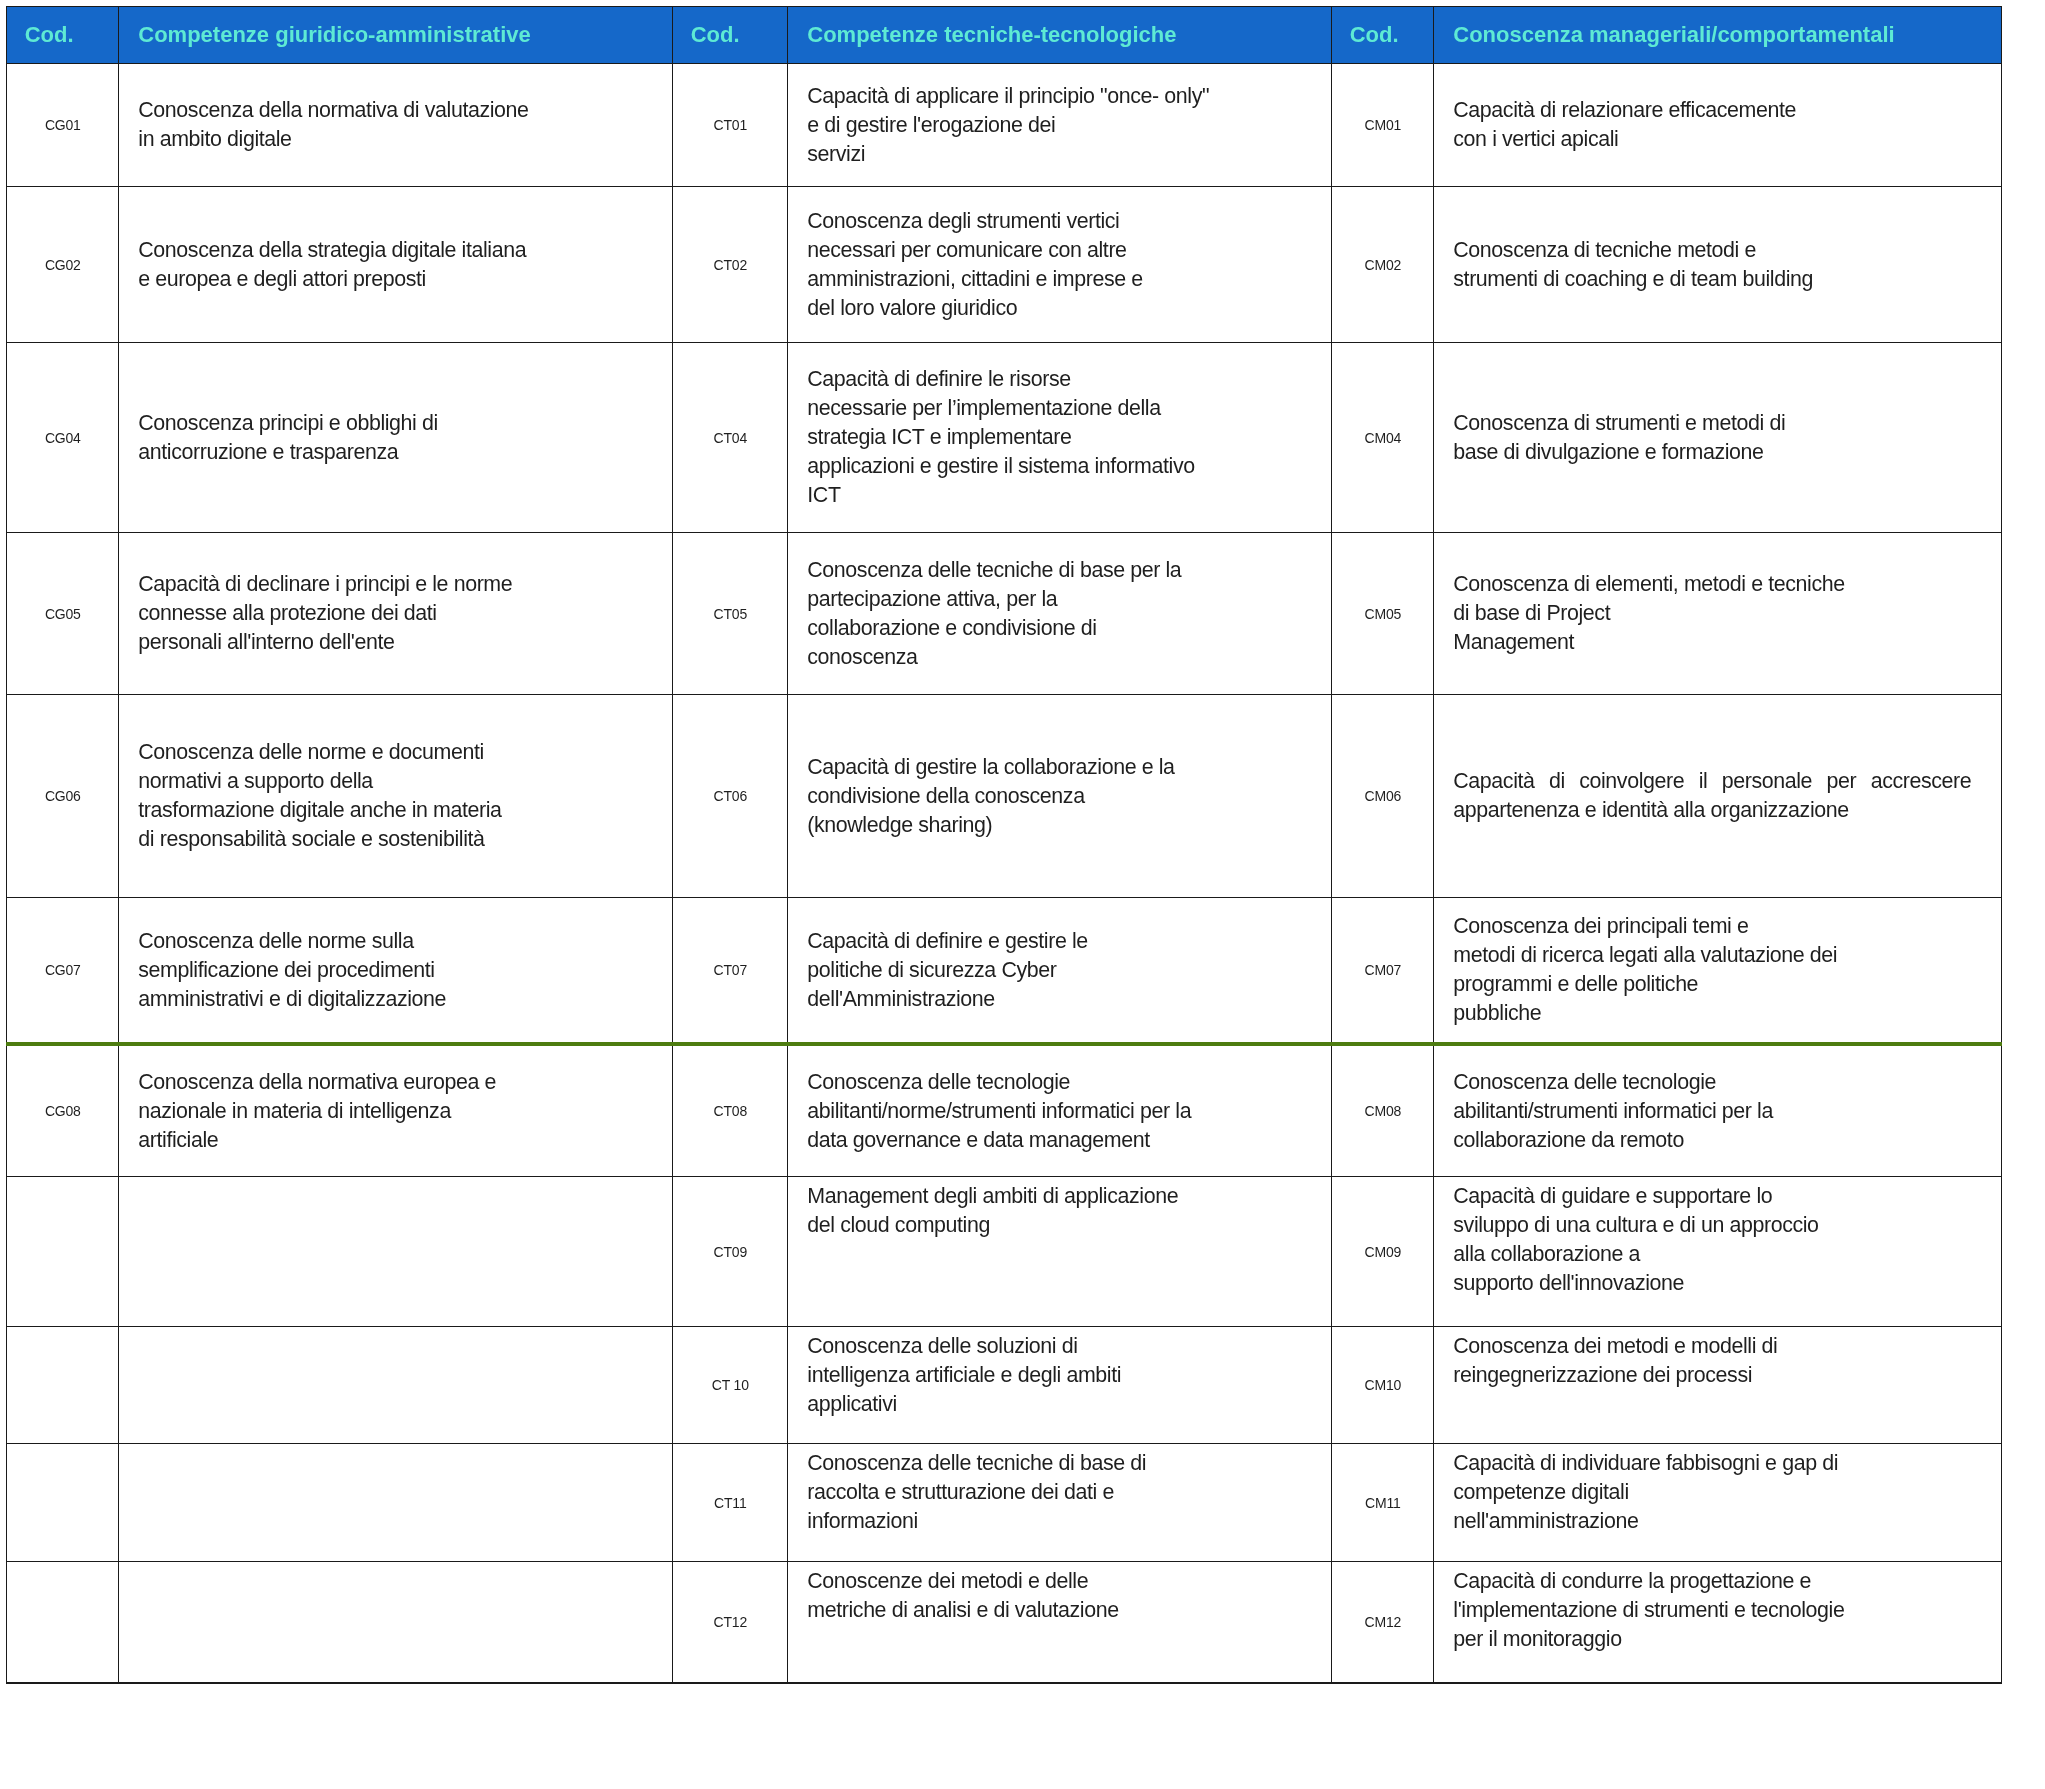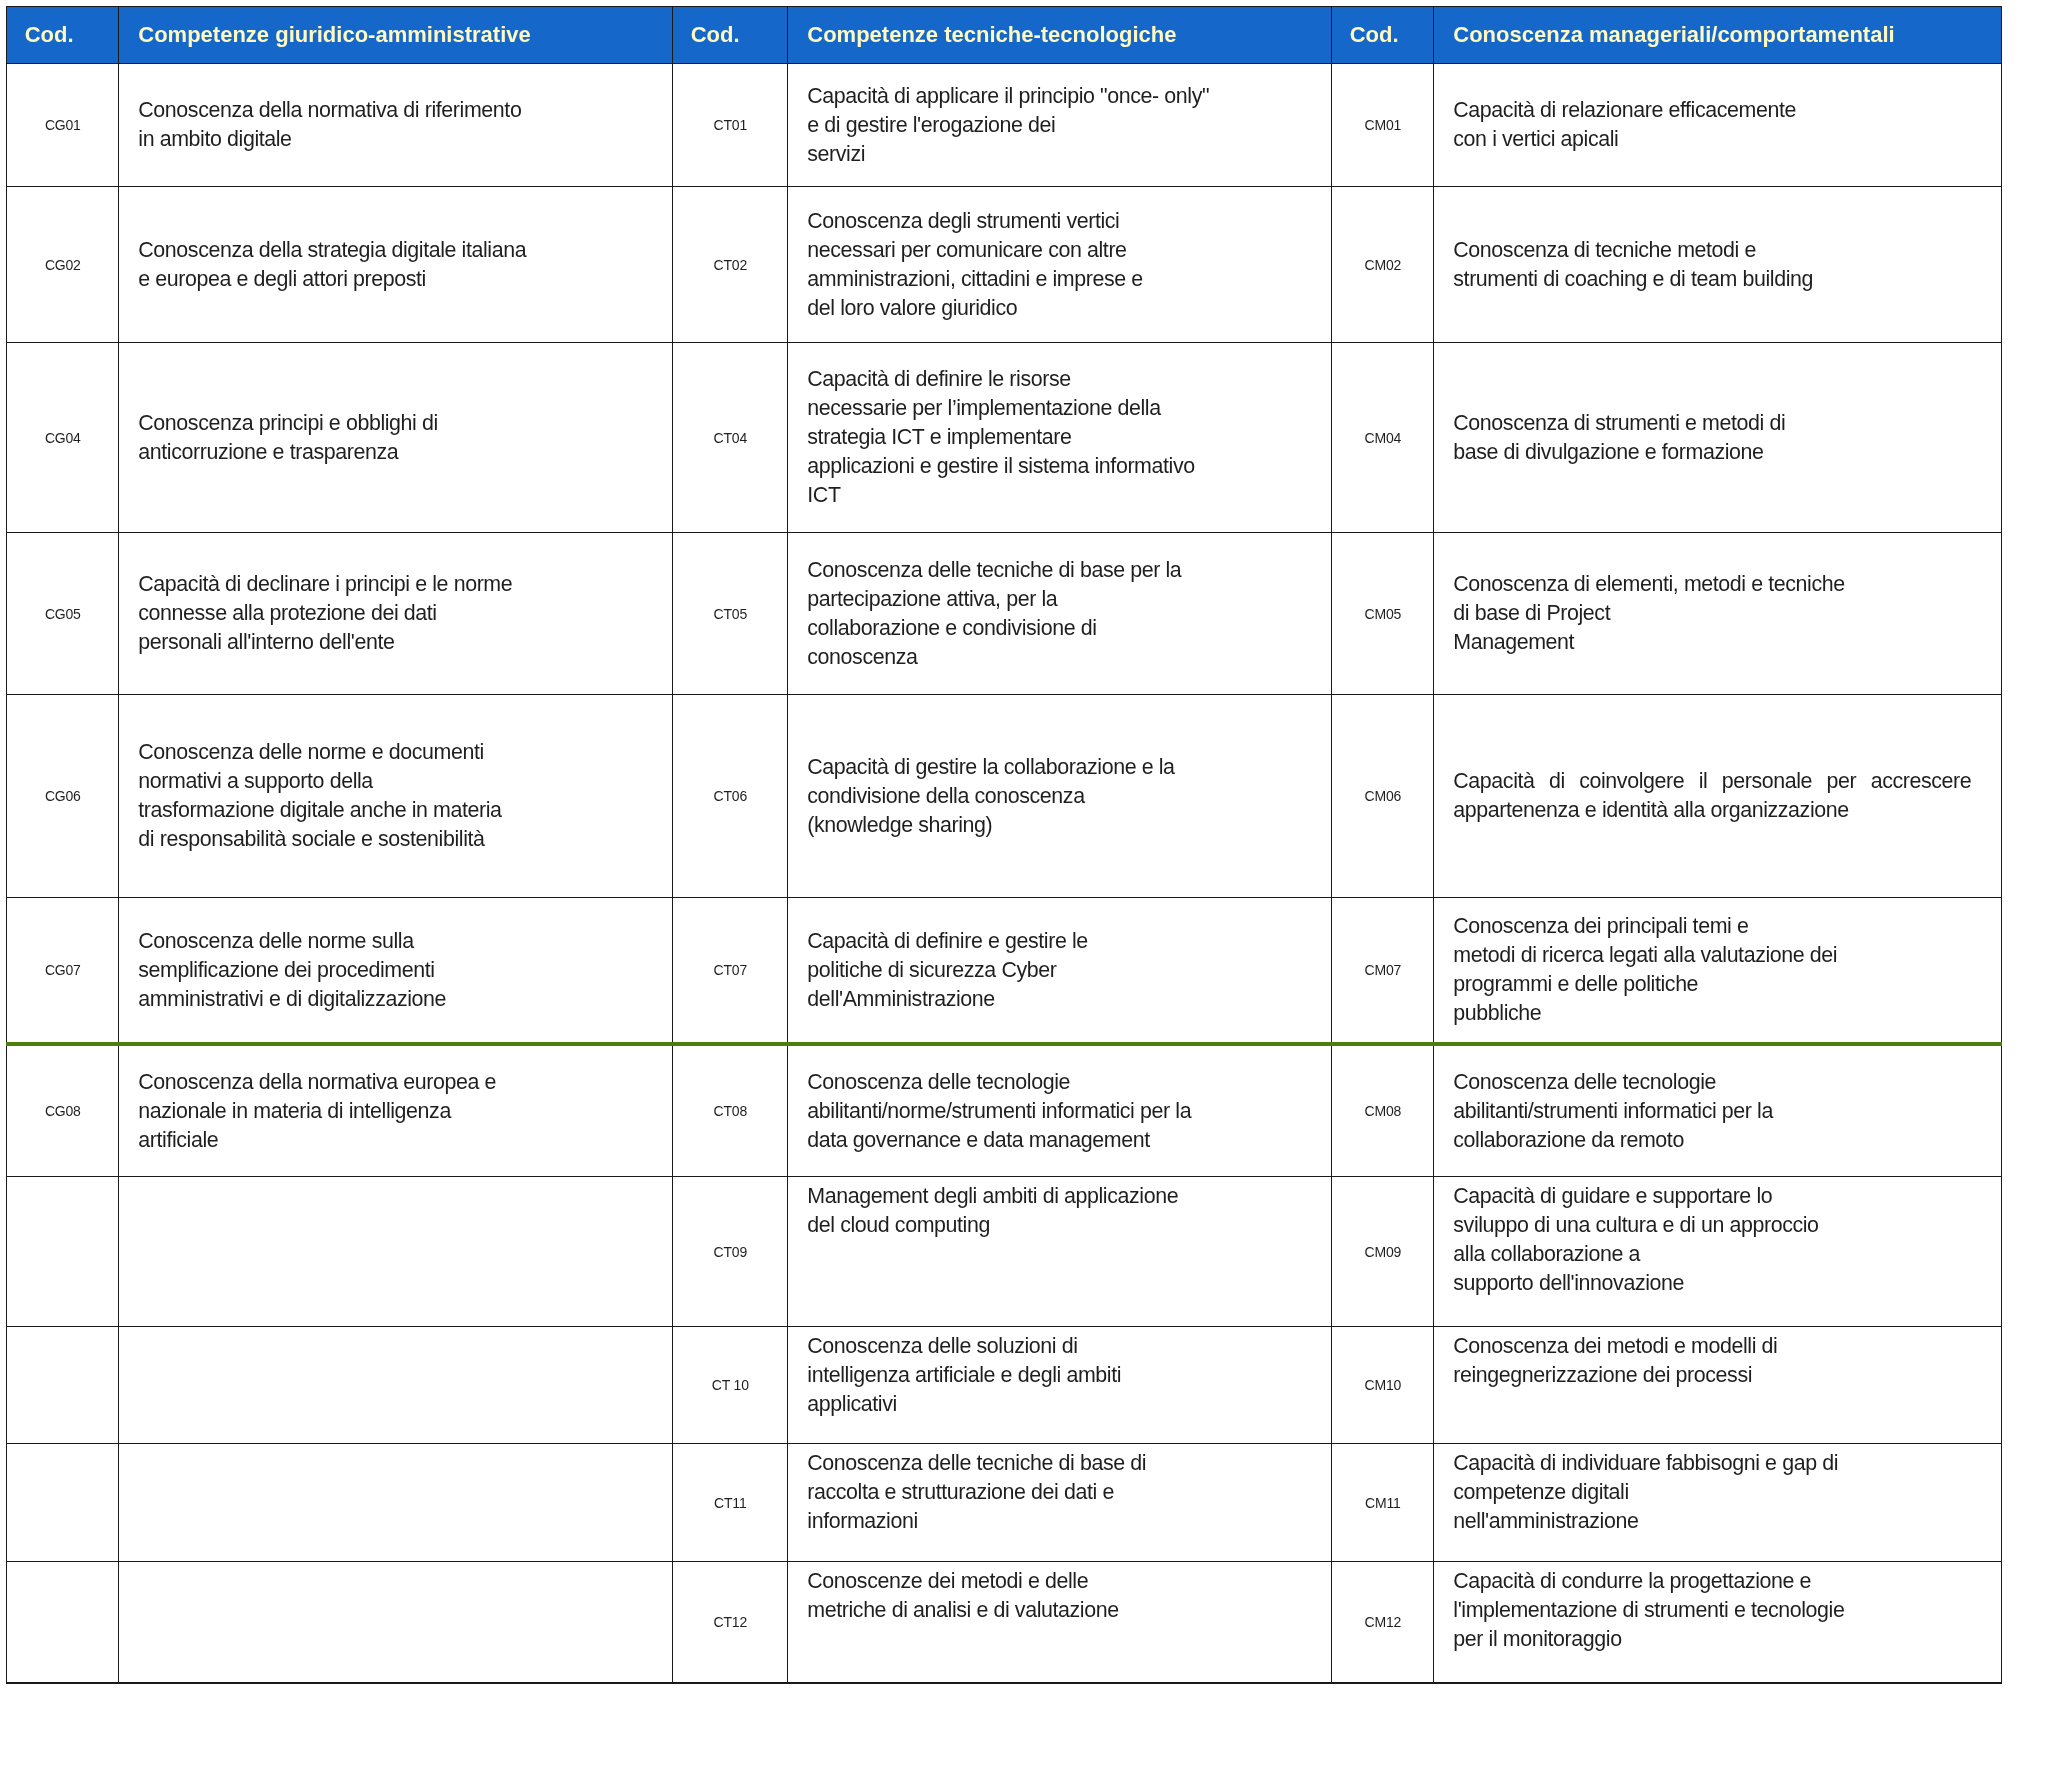--- a/index.html
+++ b/index.html
@@ -16,21 +16,21 @@
     border-collapse:collapse;
     table-layout:fixed;
   }
   table.comp td,table.comp th{
     border:1.6px solid #1a1a1a;
     box-sizing:border-box;
     overflow:hidden;
   }
   th.hd{
     background:#1568C9;
-    color:#fef9c3;
+    color:#5eead4;
     font-size:22px;
     font-weight:bold;
     text-align:left;
     padding:4.7px 8px 4.7px 19px;
     vertical-align:middle;
   }
   th.hd.cod{text-align:left;padding-left:17.4px;}
   td.code{
     font-size:14px;
     text-align:center;
@@ -71,21 +71,21 @@
       <th class="hd cod">Cod.</th>
       <th class="hd">Competenze giuridico-amministrative</th>
       <th class="hd cod">Cod.</th>
       <th class="hd">Competenze tecniche-tecnologiche</th>
       <th class="hd cod">Cod.</th>
       <th class="hd">Conoscenza manageriali/comportamentali</th>
     </tr>
 
     <tr style="height:123px">
       <td class="code">CG01</td>
-      <td class="text">Conoscenza della normativa di riferimento
+      <td class="text">Conoscenza della normativa di valutazione
 in ambito digitale</td>
       <td class="code">CT01</td>
       <td class="text">Capacità di applicare il principio "once- only"
 e di gestire l'erogazione dei
 servizi</td>
       <td class="code">CM01</td>
       <td class="text">Capacità di relazionare efficacemente
 con i vertici apicali</td>
     </tr>
 

